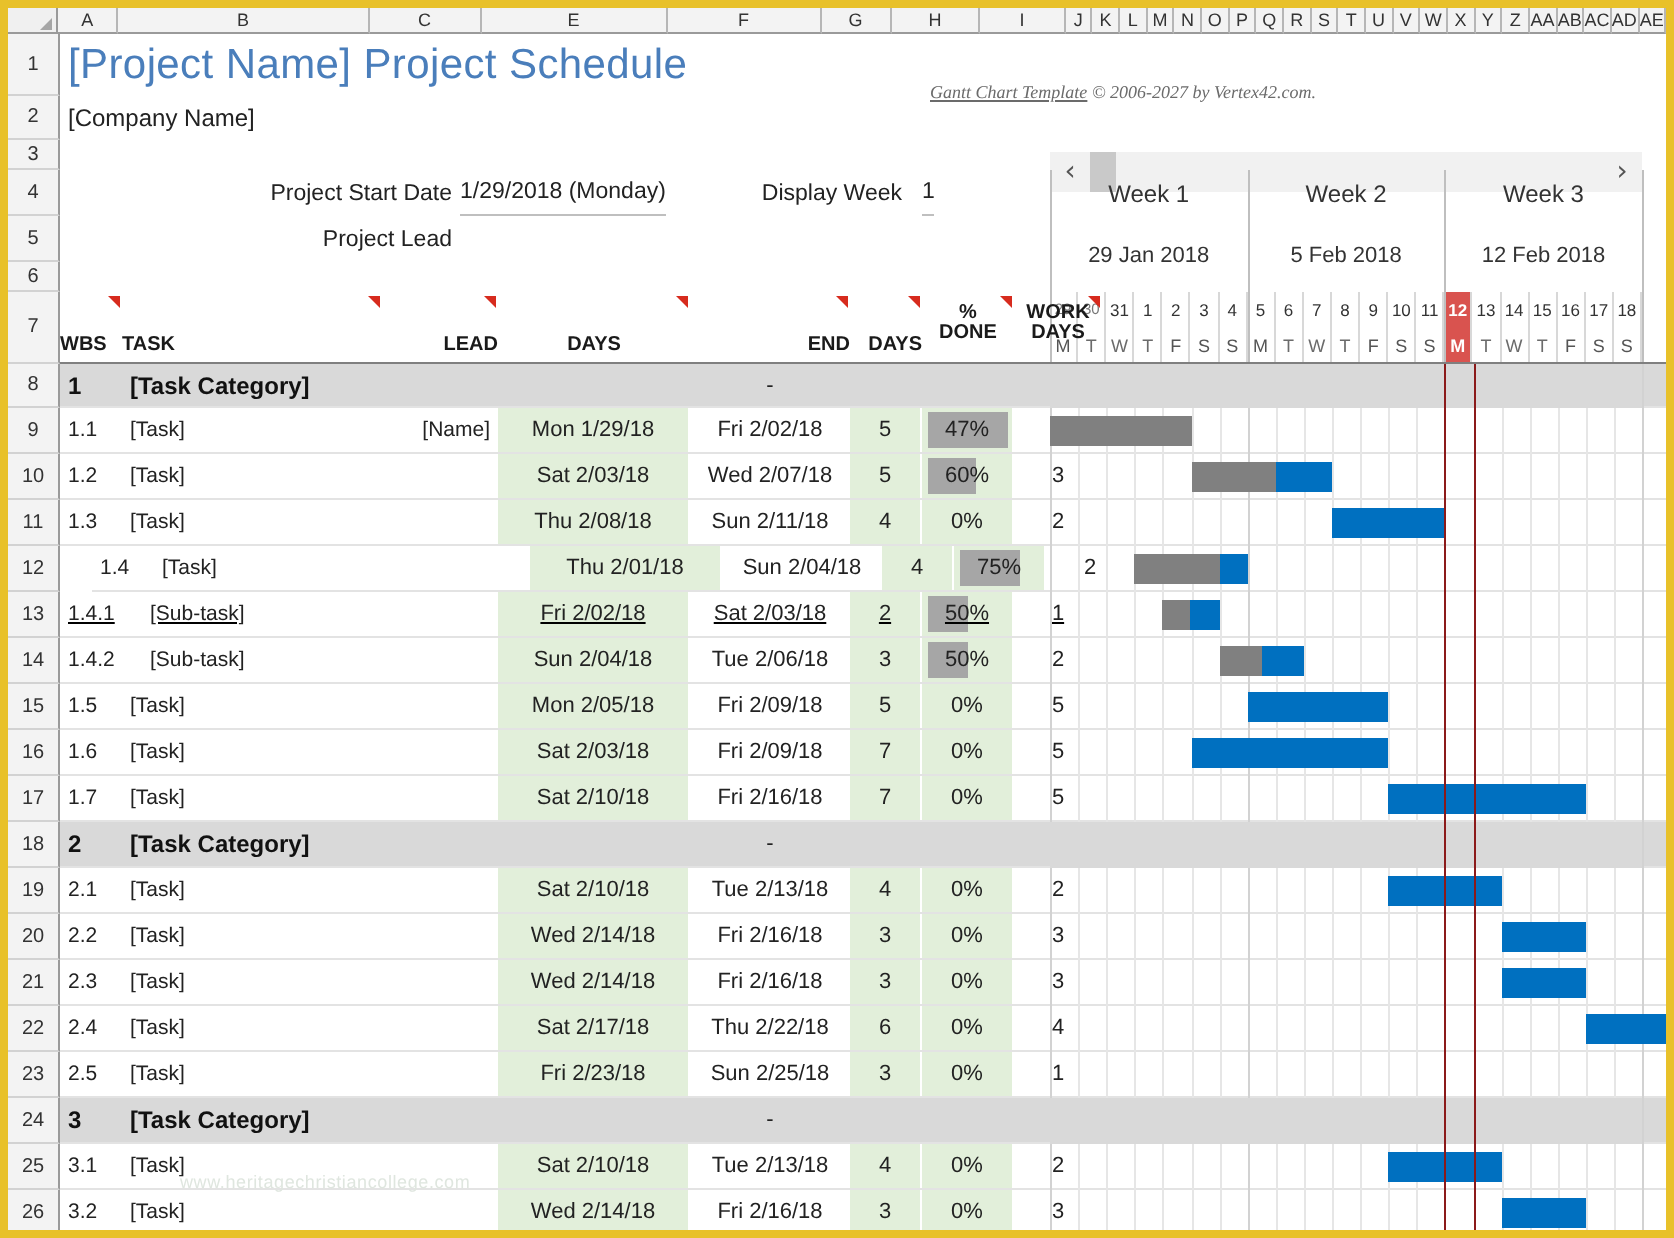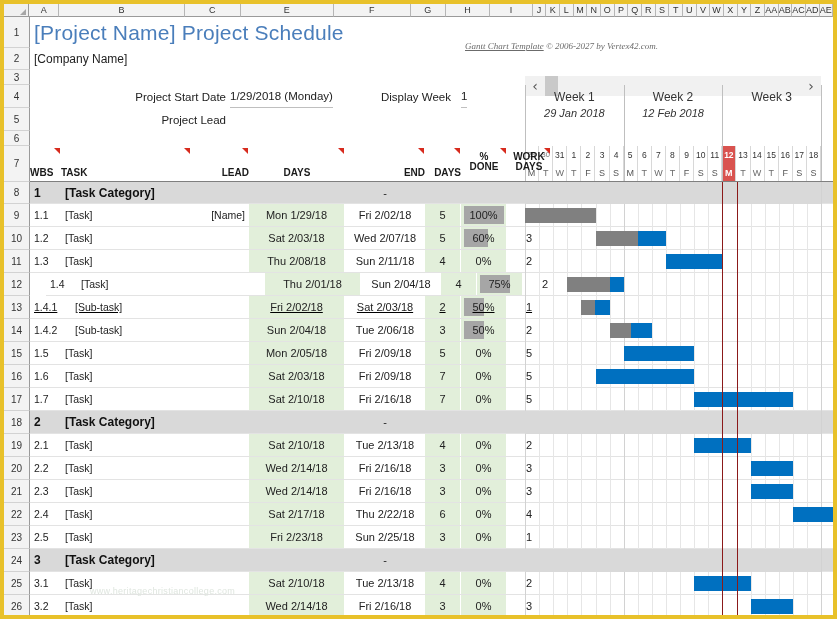--- a/index.html
+++ b/index.html
@@ -255,22 +255,23 @@
     <div class="row" id="r5" style="top: 91px; height: 23px;">
       <div class="cell c-right lbl" style="width:200px">Project Lead</div>
     </div>
 
     <div id="weekhead" style="position: absolute; left: 495px; top: 68px; width: 296.1px; height: 97px;">
           <div style="position: absolute; left: 0px; top: 0px; width: 100%; height: 23px; display: flex;">
             <div class="wkname" style="width: 98.7px; display: flex; align-items: center; justify-content: center;">Week 1</div>
             <div class="wkname" style="width: 98.7px; display: flex; align-items: center; justify-content: center;">Week 2</div>
             <div class="wkname" style="width: 98.7px; display: flex; align-items: center; justify-content: center;">Week 3</div>
           </div>
-          <div style="position: absolute; left: 0px; top: 16px; width: 100%; height: 23px; display: flex; font-style: italic;">
+          <div style="position: absolute; left: 0px; top: 31px; width: 100%; height: 23px; display: flex;">
             <div class="wkdate" style="width: 98.7px; display: flex; align-items: center; justify-content: center;">29 Jan 2018</div>
+            <div class="wkdate" style="width: 98.7px; display: flex; align-items: center; justify-content: center;">5 Feb 2018</div>
             <div class="wkdate" style="width: 98.7px; display: flex; align-items: center; justify-content: center;">12 Feb 2018</div>
           </div>
           <div style="position: absolute; left: 0px; top: 61px; width: 100%; height: 17px; display: flex;">
             <div class="dnum" style="width: 14.1px; font-size: 7.5px; color: rgb(119, 119, 119);">29</div>
             <div class="dnum" style="width: 14.1px; font-size: 7.5px; color: rgb(119, 119, 119);">30</div>
             <div class="dnum" style="width: 14.1px;">31</div>
             <div class="dnum" style="width: 14.1px;">1</div>
             <div class="dnum" style="width: 14.1px;">2</div>
             <div class="dnum" style="width: 14.1px;">3</div>
             <div class="dnum" style="width: 14.1px;">4</div>
@@ -346,21 +347,21 @@
           </div>
           <div class="row rowline" style="top: 187px; height: 23px;">
             <div class="cell wbs" style="width: 31px;">1.1</div>
             <div class="cell taskname" style="width: 130px;">[Task]</div>
             <div class="cell c-right taskname" style="width: 58px;">[Name]</div>
             <div class="cell c-center green rb" style="width: 96px;">Mon 1/29/18</div>
             <div class="cell c-center" style="width: 80px;">Fri 2/02/18</div>
             <div class="cell c-center green rb" style="width: 36px;">5</div>
             <div class="cell c-center green pct rb" style="width: 46px; padding: 0px;">
               <div class="pctbar" style="width: 40px;"></div>
-              <span>100%</span>
+              <span>47%</span>
             </div>
             <div class="cell c-center" style="width: 44px;">5</div>
           </div>
           <div class="row rowline" style="top: 210px; height: 23px;">
             <div class="cell wbs" style="width: 31px;">1.2</div>
             <div class="cell taskname" style="width: 130px;">[Task]</div>
             <div class="cell c-right taskname" style="width: 58px;"></div>
             <div class="cell c-center green rb" style="width: 96px;">Sat 2/03/18</div>
             <div class="cell c-center" style="width: 80px;">Wed 2/07/18</div>
             <div class="cell c-center green rb" style="width: 36px;">5</div>

